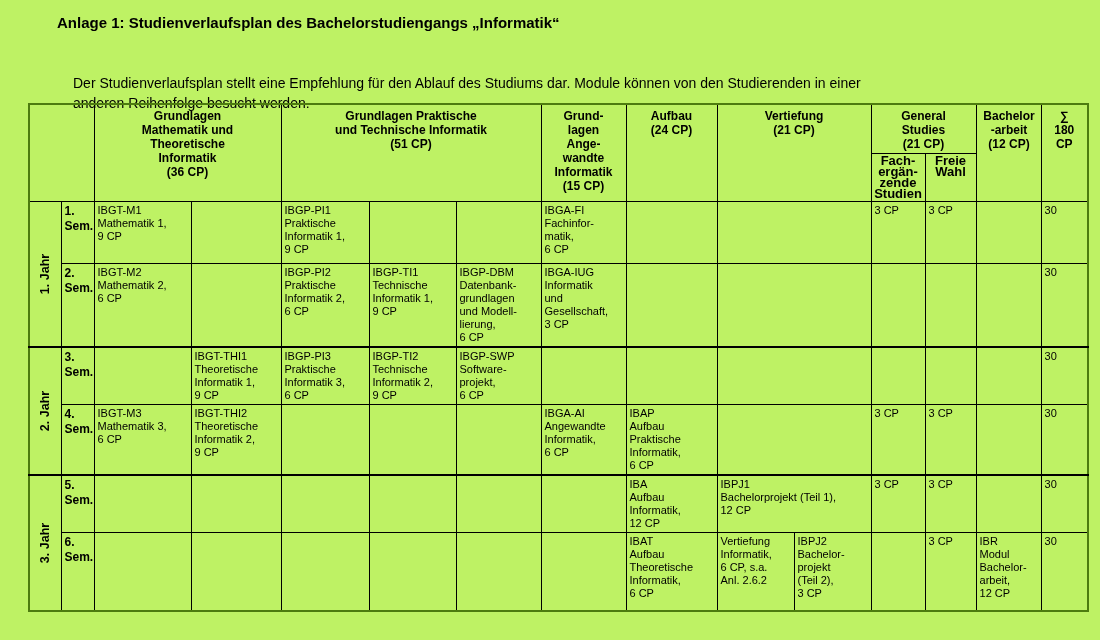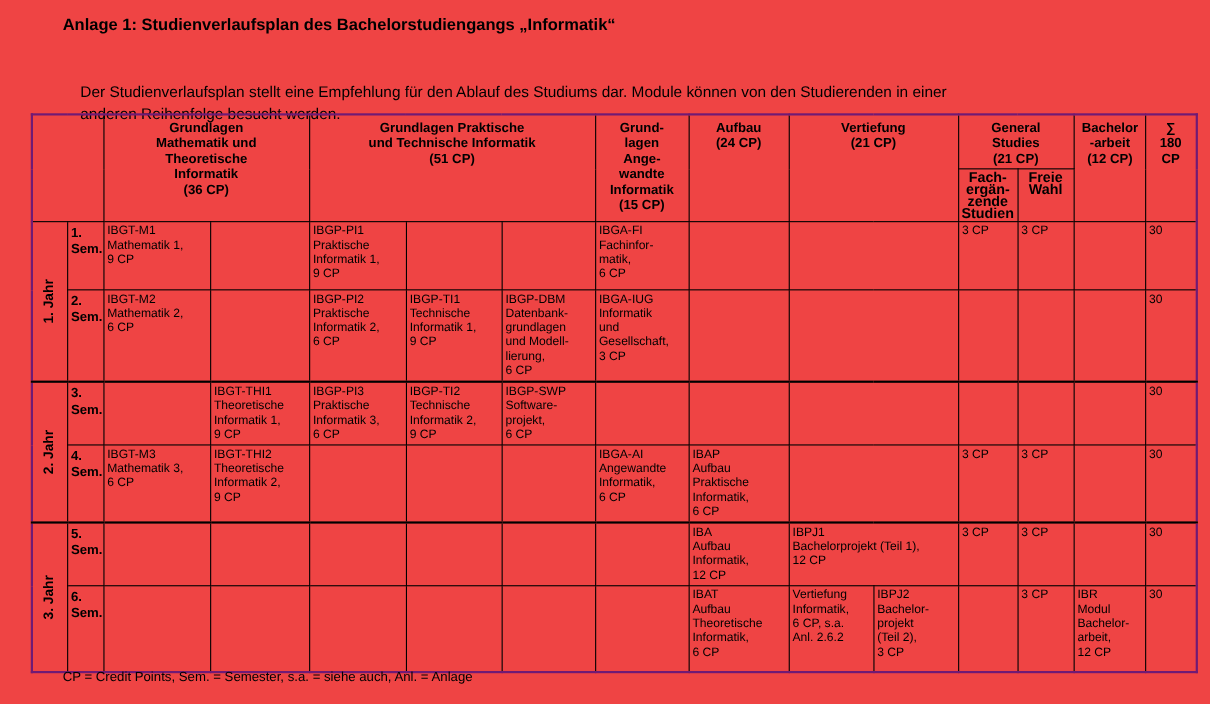--- a/index.html
+++ b/index.html
@@ -1,20 +1,20 @@
 <!DOCTYPE html>
 <html><head>
 <meta charset="utf-8">
 <style>
   html, body { margin: 0; padding: 0; background: #fff; }
   .page {
     position: relative;
     width: 1100px;
     height: 640px;
-    background: #ef4444;
+    background: #bef264;
     font-family: "Liberation Sans", sans-serif;
     color: #000;
   }
   .title {
     position: absolute;
     left: 57px;
     top: 14px;
     margin: 0;
     font-size: 15px;
     font-weight: bold;
@@ -37,21 +37,21 @@
     font-size: 12px;
     white-space: pre-line;
   }
   table.plan {
     position: absolute;
     left: 28px;
     top: 103px;
     width: 1059px;
     border-collapse: collapse;
     table-layout: fixed;
-    border: 2px solid #701a75;
+    border: 2px solid #4d7c0f;
   }
   .plan th, .plan td {
     border: 1px solid #000;
     vertical-align: top;
     padding: 2px 3px;
     overflow: hidden;
     white-space: pre-line;
   }
   .plan thead th {
     font-weight: bold;
@@ -328,15 +328,14 @@
         <td>IBR
 Modul
 Bachelor-
 arbeit,
 12 CP</td>
         <td>30</td>
       </tr>
     </tbody>
   </table>
 
-  <p class="footnote">CP = Credit Points, Sem. = Semester, s.a. = siehe auch, Anl. = Anlage</p>
 
 </div>
 
 </body></html>

